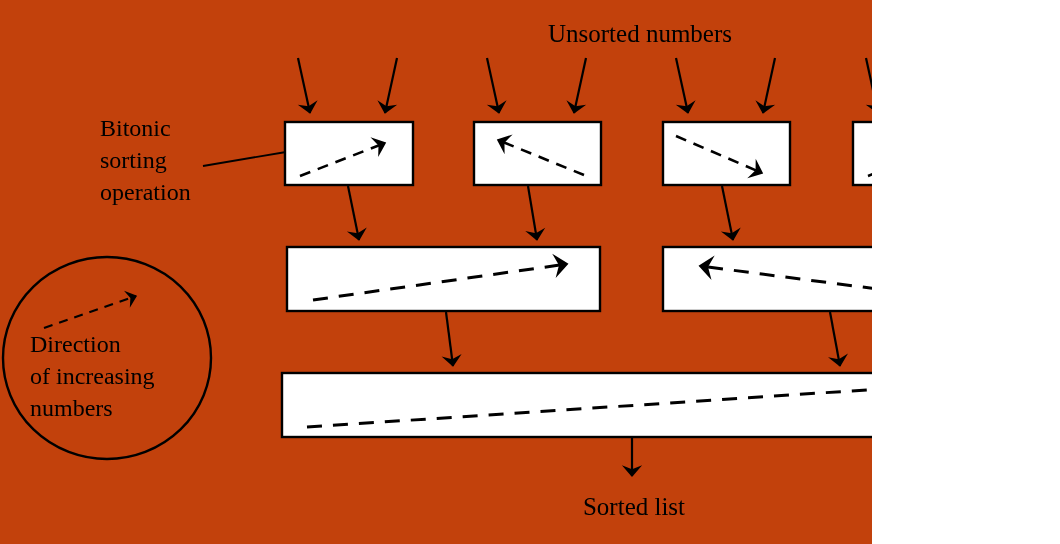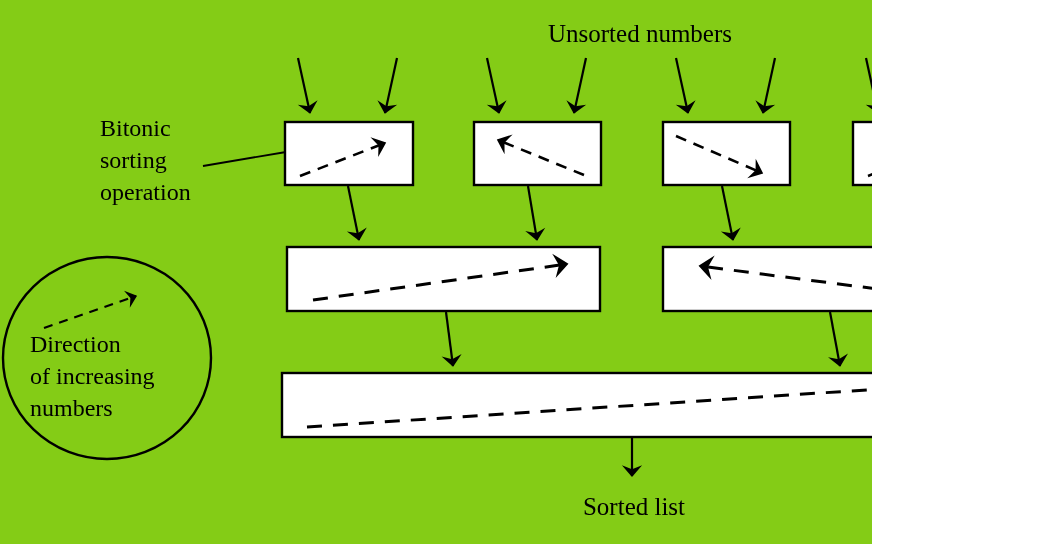--- a/index.html
+++ b/index.html
@@ -8,21 +8,21 @@
     background: #ffffff;
   }
   body {
     font-family: "Liberation Serif", "DejaVu Serif", serif;
     color: #000000;
   }
   #stage {
     position: relative;
     width: 872px;
     height: 544px;
-    background: #84cc16;
+    background: #c2410c;
     overflow: hidden;
   }
   #diagram {
     position: absolute;
     inset: 0;
     width: 1060px;
     height: 544px;
     display: block;
   }
   .dg-text {

